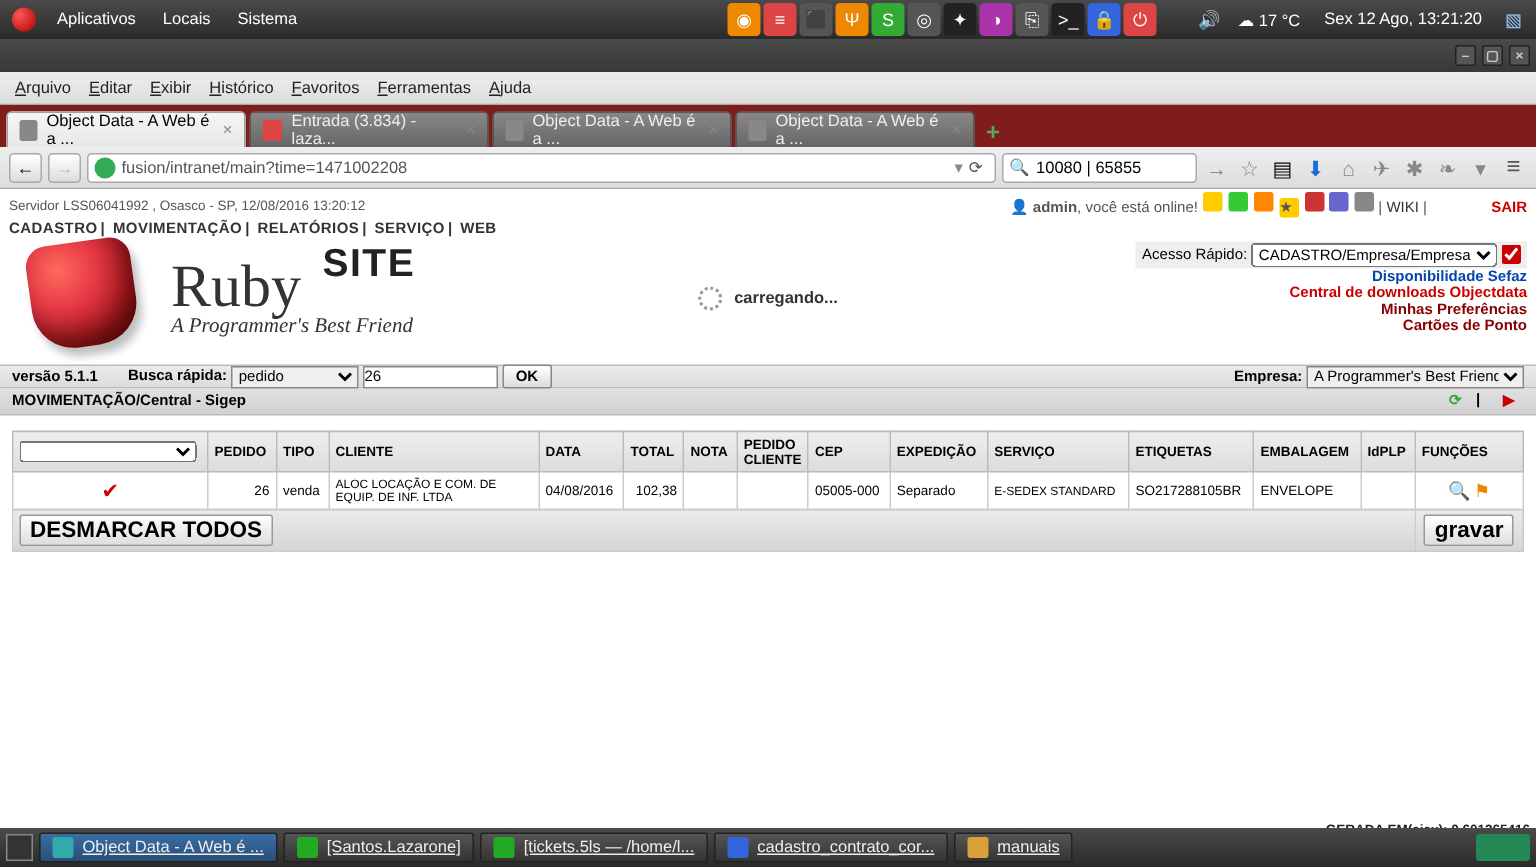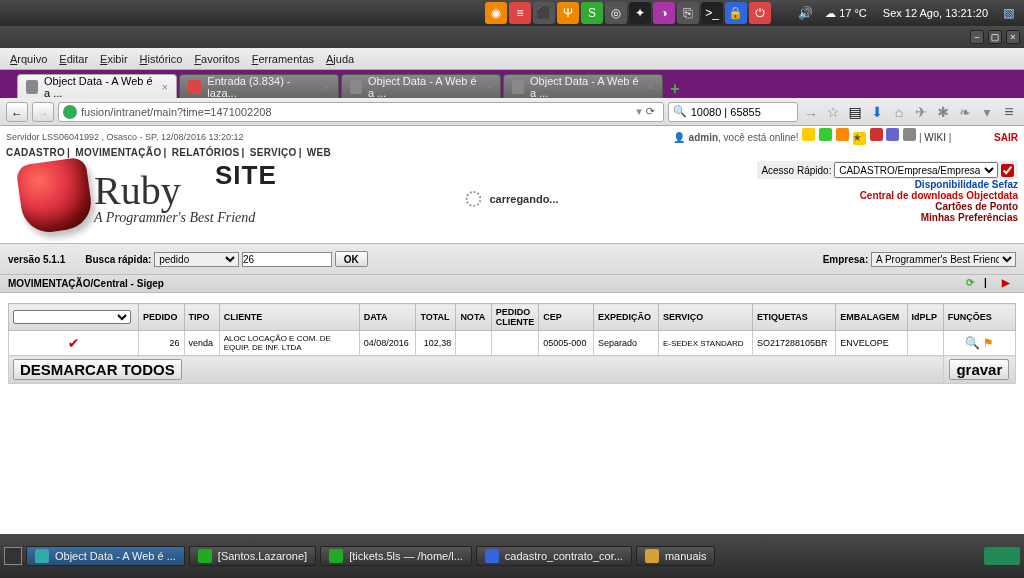--- a/index.html
+++ b/index.html
@@ -27,21 +27,21 @@
 .window-controls { position: absolute; right: 4px; display: flex; gap: 4px; }
 .wc-btn { width: 14px; height: 14px; background: #555; border: 1px solid #222; border-radius: 2px; color:#ccc; font-size:9px; display:flex; align-items:center; justify-content:center; }
 
 
 .browser-menu { height: 22px; background: linear-gradient(#eee, #ddd); display: flex; align-items: center; padding: 0 6px; gap: 4px; border-bottom: 1px solid #aaa; font-size: 11px; color: #222; }
 .browser-menu span { text-decoration: underline; text-decoration-color: transparent; }
 .bm-item { padding: 2px 4px; }
 .bm-item::first-letter { text-decoration: underline; }
 
 
-.tab-bar { height: 28px; background: #701a75; display: flex; align-items: flex-end; padding-left: 17px; }
+.tab-bar { height: 28px; background: #7f1d1d; display: flex; align-items: flex-end; padding-left: 4px; }
 .tab { height: 24px; background: linear-gradient(#f5f5f5,#e8e8e8); border: 1px solid #aaa; border-bottom: none; border-radius: 4px 4px 0 0; padding: 0 8px; display: flex; align-items: center; gap: 6px; font-size: 11px; margin-right: 2px; max-width: 160px; }
 .tab.inactive { background: linear-gradient(#888, #666); color: #eee; border-color: #555; }
 .tab-icon { width: 14px; height: 14px; background: #888; border-radius: 2px; }
 .tab-close { font-size: 11px; color: #888; }
 .tab-plus { width: 20px; text-align: center; color: #5a5; font-size: 16px; font-weight: bold; }
 
 
 .nav-bar { height: 28px; background: linear-gradient(#eee,#ddd); border-bottom: 1px solid #aaa; display: flex; align-items: center; padding: 0 6px; gap: 4px; font-size: 11px; }
 .nav-btn { width: 22px; height: 20px; border: 1px solid #aaa; border-radius: 3px; background: linear-gradient(#fff,#ddd); display: flex; align-items: center; justify-content: center; font-size: 12px; }
 .url-bar { flex: 1; height: 20px; border: 1px solid #aaa; background: #fff; display: flex; align-items: center; padding: 0 4px; border-radius: 3px; }
@@ -56,37 +56,37 @@
 
 .page { background: #fff; }
 .srv-line { padding: 2px 6px; font-size: 9px; color: #555; display: flex; justify-content: space-between; align-items: center; border-bottom: 0; }
 .top-menus { padding: 0 6px 3px; font-size: 10px; font-weight: bold; color: #333; letter-spacing: .3px; display:flex; justify-content: space-between; }
 .top-menus .sep { color: #333; padding: 0 2px; }
 .right-status { font-size: 10px; }
 .right-status .badge { display: inline-block; width: 13px; height: 13px; border-radius: 2px; margin-left: 1px; background:#ccc;}
 .sair { color: #c00; font-weight: bold; padding-left: 40px; }
 
 .header-band { display: flex; padding: 0 6px 6px 20px; align-items: flex-start; position: relative; height: 82px; }
-.ruby-logo { display: flex; align-items: center; gap: 4px; }
+.ruby-logo { display: flex; align-items: center; gap: 24px; }
 .ruby-gem { width: 70px; height: 70px; background: radial-gradient(circle at 30% 25%, #ff6b5b 0%, #e63946 35%, #a4161a 70%, #5a0000 100%); border-radius: 14px 14px 28px 28px; transform: rotate(-8deg); position: relative; box-shadow: inset -6px -10px 14px rgba(0,0,0,0.35), 3px 6px 6px rgba(0,0,0,0.25); }
 .ruby-text h1 { font-family: Georgia, serif; font-size: 40px; color: #333; font-weight: normal; }
 .ruby-text p { font-family: Georgia, serif; font-style: italic; font-size: 14px; color: #333; margin-top: -4px; }
 .site-txt { position: absolute; left: 215px; top: -1px; font-size: 26px; font-weight: bold; color: #222; letter-spacing: 1px; }
 .loading { position: absolute; left: 50%; top: 30px; transform: translateX(-50%); display: flex; align-items: center; gap: 8px; font-size: 11px; font-weight: bold; color: #333; }
 .spinner { width: 16px; height: 16px; border: 2px dotted #999; border-radius: 50%; }
 .quick-access { position: absolute; right: 6px; top: 0; text-align: right; font-size: 10px; }
 .quick-access .qa-top { background: #eee; padding: 1px 4px; display: inline-block; }
 .qa-link { font-size: 10px; font-weight: bold; display: block; }
 .qa-blue { color: #0645ad; }
 .qa-red { color: #c00; }
 .qa-darkred { color: #800; }
 .qa-select { height: 16px; font-size: 10px; }
 .qa-cb { vertical-align: middle; accent-color: #c00; }
 
-.version-bar { background: linear-gradient(#eaeaea,#dcdcdc); height: 32px; border-top: 1px solid #bbb; border-bottom: 1px solid #bbb; display: flex; align-items: center; padding: 0 8px; font-size: 10px; gap: 20px; }
+.version-bar { background: linear-gradient(#eaeaea,#dcdcdc); height: 16px; border-top: 1px solid #bbb; border-bottom: 1px solid #bbb; display: flex; align-items: center; padding: 0 8px; font-size: 10px; gap: 20px; }
 .version-bar .vb { font-weight: bold; }
 .version-bar .bl { font-weight: bold; }
 .version-bar select, .version-bar input { height: 15px; font-size: 10px; border: 1px solid #888; }
 .version-bar .ok-btn { height: 16px; padding: 0 8px; background: linear-gradient(#fff,#ddd); border: 1px solid #888; border-radius: 2px; font-size: 10px; font-weight: bold;}
 .version-bar .empresa { margin-left: auto; font-weight: bold; }
 
 .breadcrumb-bar { background: linear-gradient(#e0e0e0,#d2d2d2); height: 18px; border-bottom: 1px solid #bbb; display: flex; align-items: center; padding: 0 8px; font-size: 10px; font-weight: bold; justify-content: space-between; }
 .bc-icons { display: flex; gap: 4px; }
 .bc-icon { width: 14px; height: 14px; }
 
@@ -101,35 +101,41 @@
 .btn-bar td { background: linear-gradient(#eaeaea,#d5d5d5) !important; }
 .small-btn { display: inline-block; padding: 1px 6px; background: linear-gradient(#fff,#ddd); border: 1px solid #999; border-radius: 2px; font-size: 15px; font-weight: bold; }
 .func-icon { font-size: 12px; }
 .mag { color: #28c; }
 .flag { color: #e80; }
 
 
 .footer-gerada { position: absolute; right: 4px; top: 548px; font-size: 9px; font-weight: bold; color: #222; background: #fff; }
 
 
-.taskbar { position: absolute; bottom: 0; left: 0; right: 0; height: 44px; background: linear-gradient(#4a4a4a,#2a2a2a); display: flex; align-items: center; padding: 0 4px; gap: 4px; color: #eee; font-size: 11px; }
+.taskbar { position: absolute; bottom: 0; left: 0; right: 0; height: 26px; background: linear-gradient(#4a4a4a,#2a2a2a); display: flex; align-items: center; padding: 0 4px; gap: 4px; color: #eee; font-size: 11px; text-decoration: underline; }
 .tb-btn { height: 20px; padding: 0 8px; background: linear-gradient(#555,#333); border: 1px solid #222; border-radius: 2px; display: flex; align-items: center; gap: 6px; max-width: 180px; overflow: hidden; white-space: nowrap; }
 .tb-btn.active { background: linear-gradient(#3a6ea5,#274f77); }
 .tb-square { width: 14px; height: 14px; border-radius: 2px; }
 .tb-green { background: #2a2; }
 .tb-blue { background: #36d; }
 .tb-teal { background: #3aa; }
 .tb-folder { background: #d8a038; }
 .tb-desktop { width: 18px; height: 18px; border: 1px solid #888; background: #333; }
 .tb-tray { margin-left: auto; width: 36px; height: 18px; background: #285; border-radius: 2px; }
 </style>
 </head>
 <body>
 
 <div class="gnome-panel">
+  <div class="gnome-left">
+    <span class="red-icon-ball"></span>
+    <span class="gnome-item">Aplicativos</span>
+    <span class="gnome-item">Locais</span>
+    <span class="gnome-item">Sistema</span>
+  </div>
   <div class="gnome-icons">
     <span class="tray-icon tray-orange">◉</span>
     <span class="tray-icon tray-red">≡</span>
     <span class="tray-icon tray-grey">⬛</span>
     <span class="tray-icon tray-orange">Ψ</span>
     <span class="tray-icon tray-green">S</span>
     <span class="tray-icon tray-grey">◎</span>
     <span class="tray-icon tray-dark">✦</span>
     <span class="tray-icon tray-purple">◑</span>
     <span class="tray-icon tray-grey">⎘</span>
@@ -254,22 +260,22 @@
       <span>carregando...</span>
     </div>
     <div class="quick-access">
       <div class="qa-top">
         <span>Acesso Rápido:</span>
         <select class="qa-select"><option>CADASTRO/Empresa/Empresa</option></select>
         <input type="checkbox" checked="" class="qa-cb" style="">
       </div>
       <a class="qa-link qa-blue">Disponibilidade Sefaz</a>
       <a class="qa-link qa-red">Central de downloads Objectdata</a>
+      <a class="qa-link qa-darkred">Minhas Preferências</a>
       <a class="qa-link qa-darkred">Cartões de Ponto</a>
-      <a class="qa-link qa-darkred">Minhas Preferências</a>
     </div>
   </div>
 
   <div class="version-bar">
     <span class="vb">versão 5.1.1</span>
     <span>
       <span class="bl">Busca rápida:</span>
       <select style="width:85px"><option>pedido</option></select>
       <input type="text" style="width: 90px;" value="26">
       <button class="ok-btn">OK</button>

